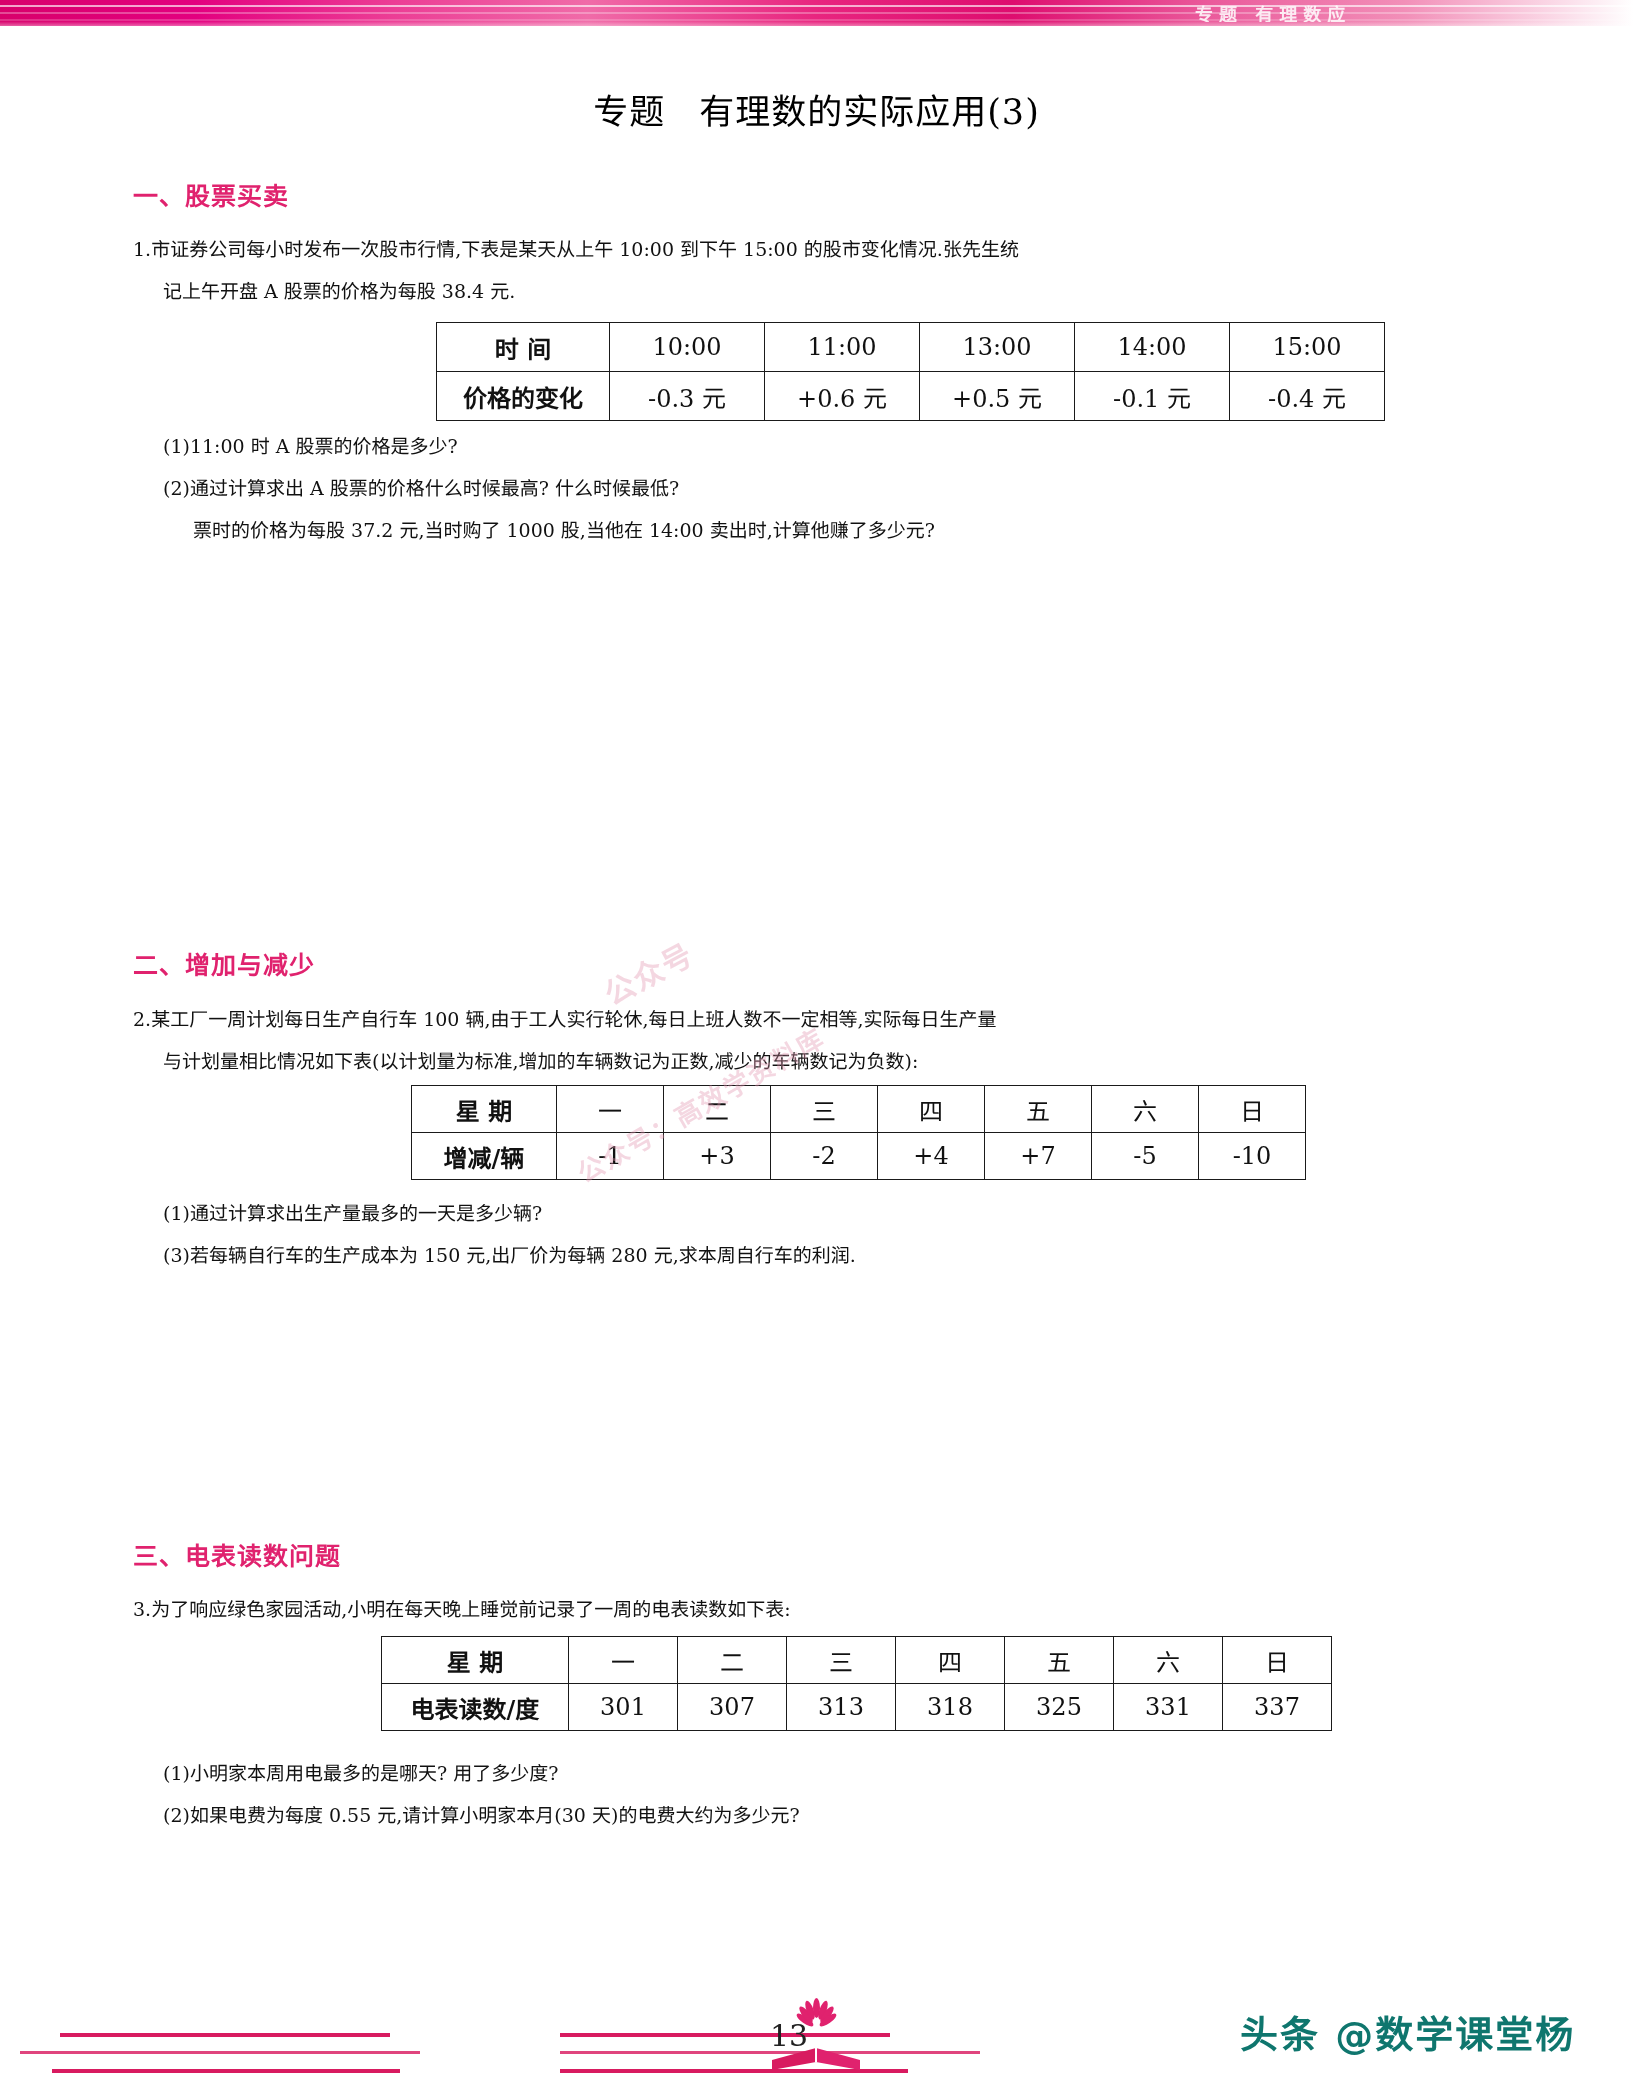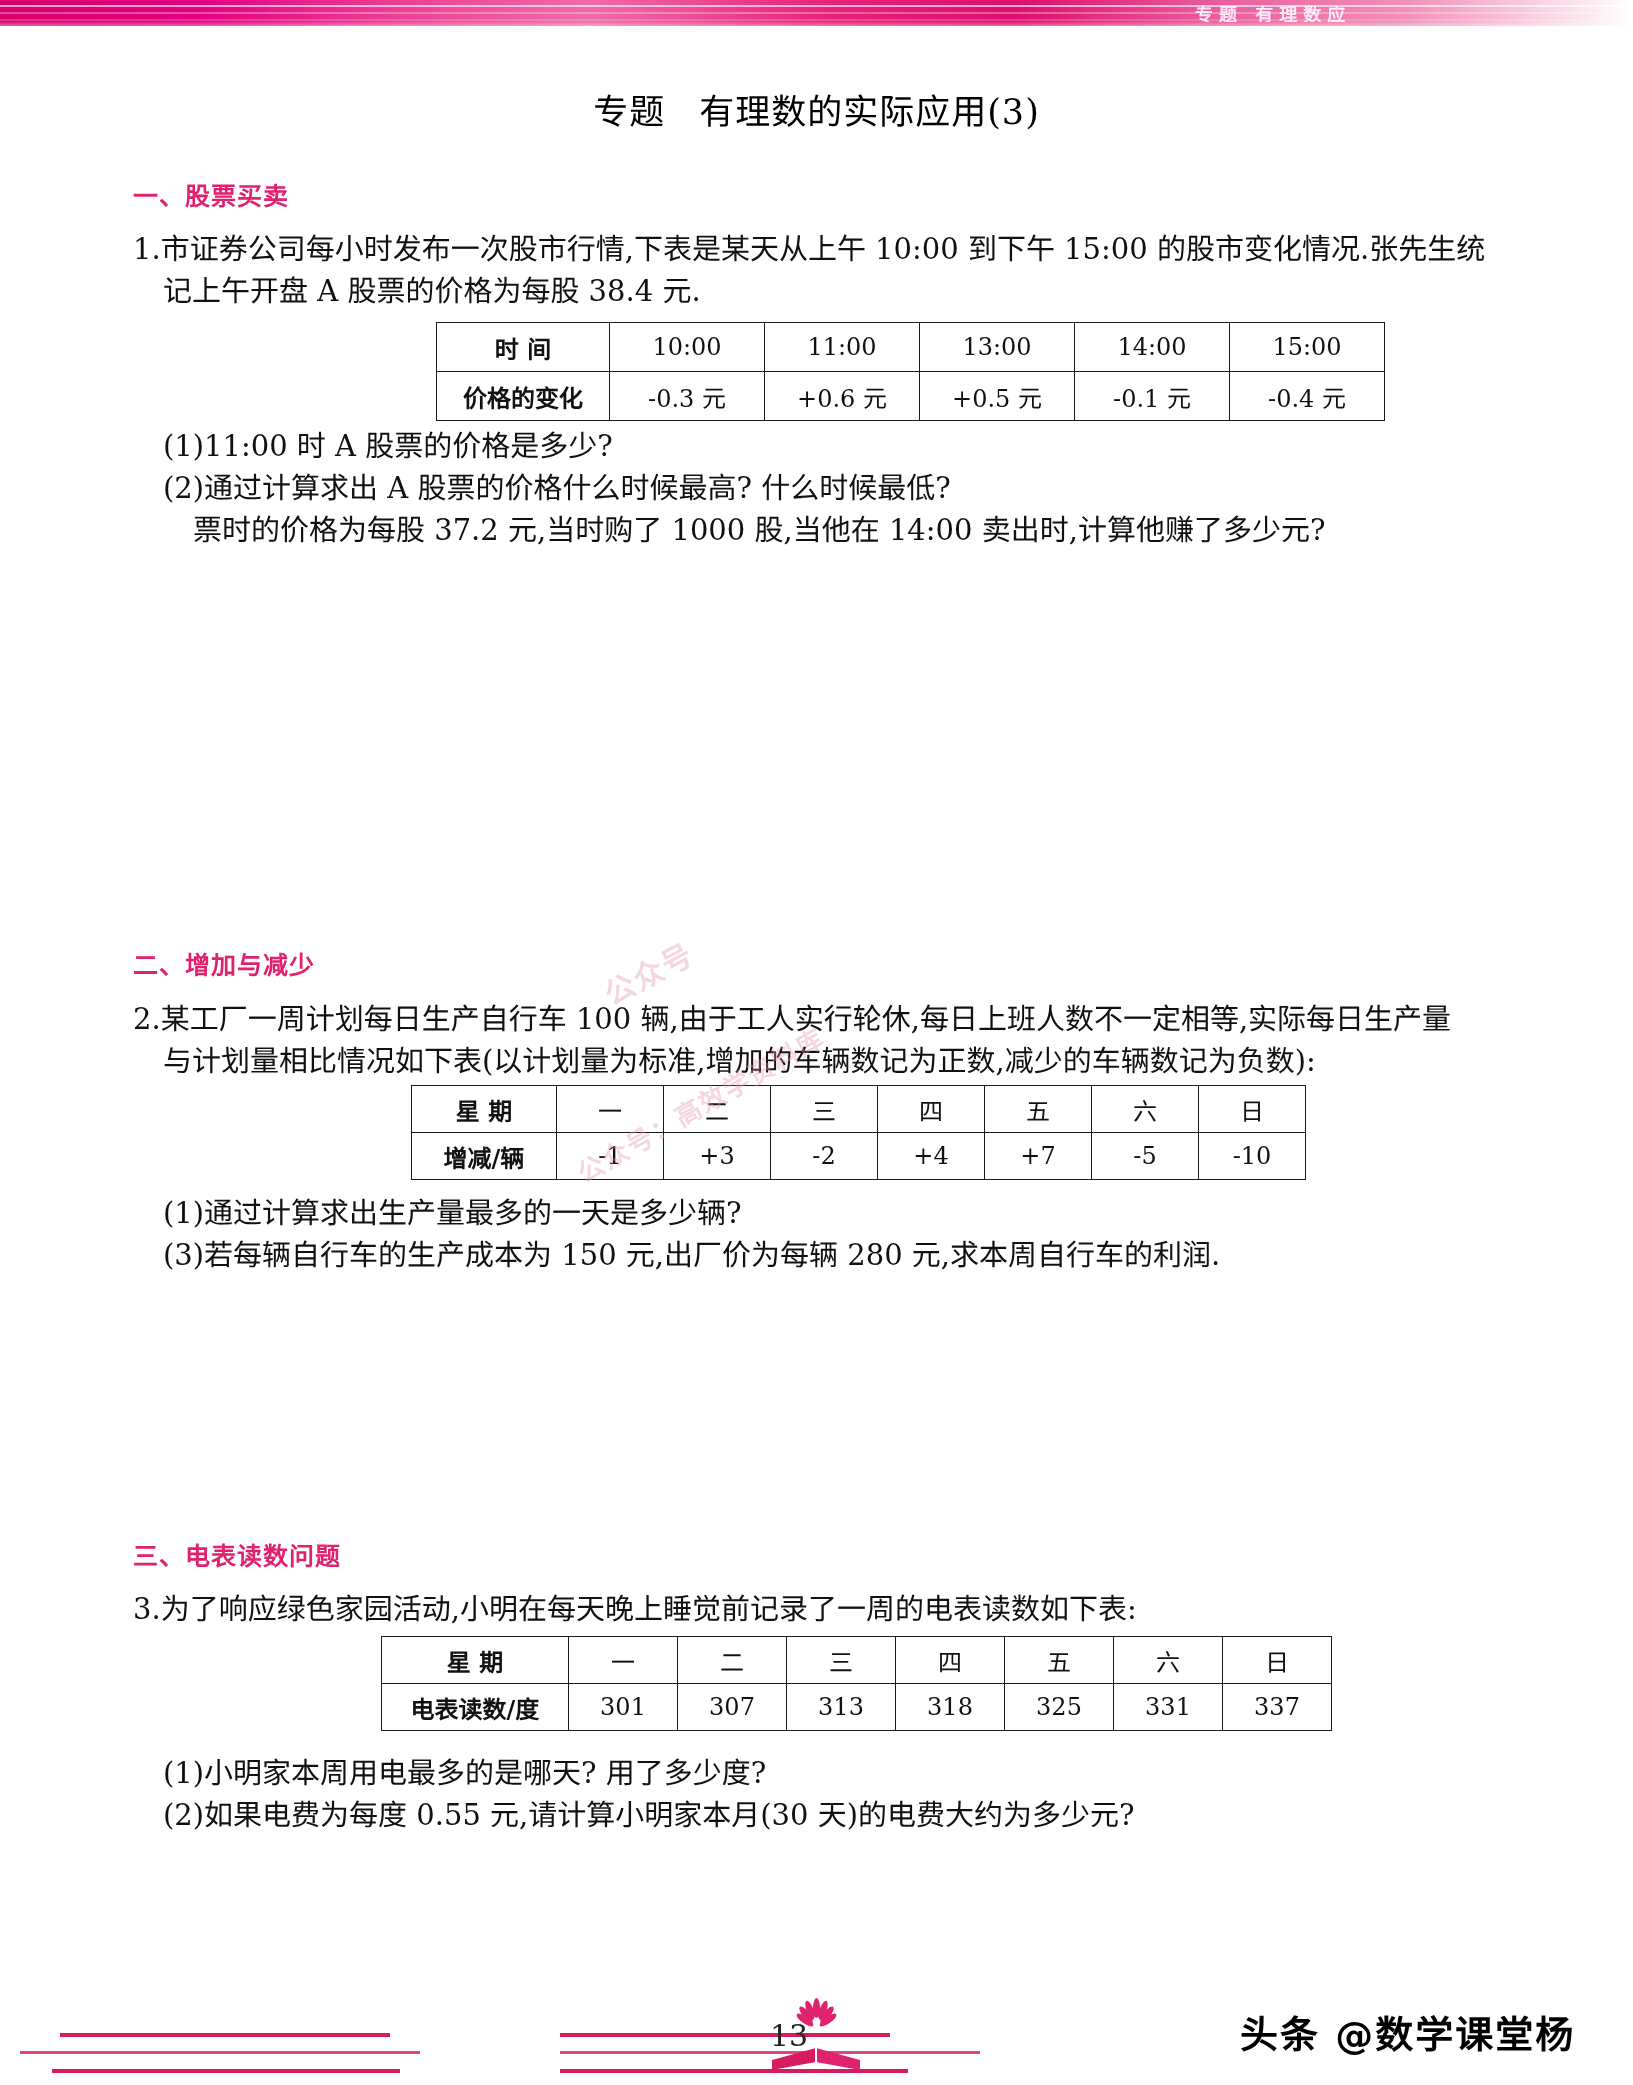--- a/index.html
+++ b/index.html
@@ -87,21 +87,21 @@
     letter-spacing: 1px;
     white-space: nowrap;
     font-family: "DejaVu Sans", "Liberation Sans", sans-serif;
   }
 
   
   .prob {
     position: absolute;
     left: 133px;
     width: 1400px;
-    font-size: 29px;
+    font-size: 19px;
     line-height: 42px;
     color: #111111;
   }
   .prob .line { white-space: nowrap; }
   .prob .indent { padding-left: 30px; }
 
   
   .tbl-wrap { position: absolute; }
   table.data {
     border-collapse: collapse;
@@ -168,21 +168,21 @@
     top: 2044px;
     width: 96px;
     height: 28px;
   }
   .watermark-footer {
     position: absolute;
     left: 1240px;
     top: 2004px;
     font-size: 38px;
     font-weight: bold;
-    color: #000000;
+    color: #0f766e;
     letter-spacing: 2px;
     white-space: nowrap;
     font-family: "DejaVu Sans", "Liberation Sans", sans-serif;
   }
 
   
   .wm-diagonal {
     position: absolute;
     color: rgba(226, 150, 175, 0.38);
     font-size: 30px;

